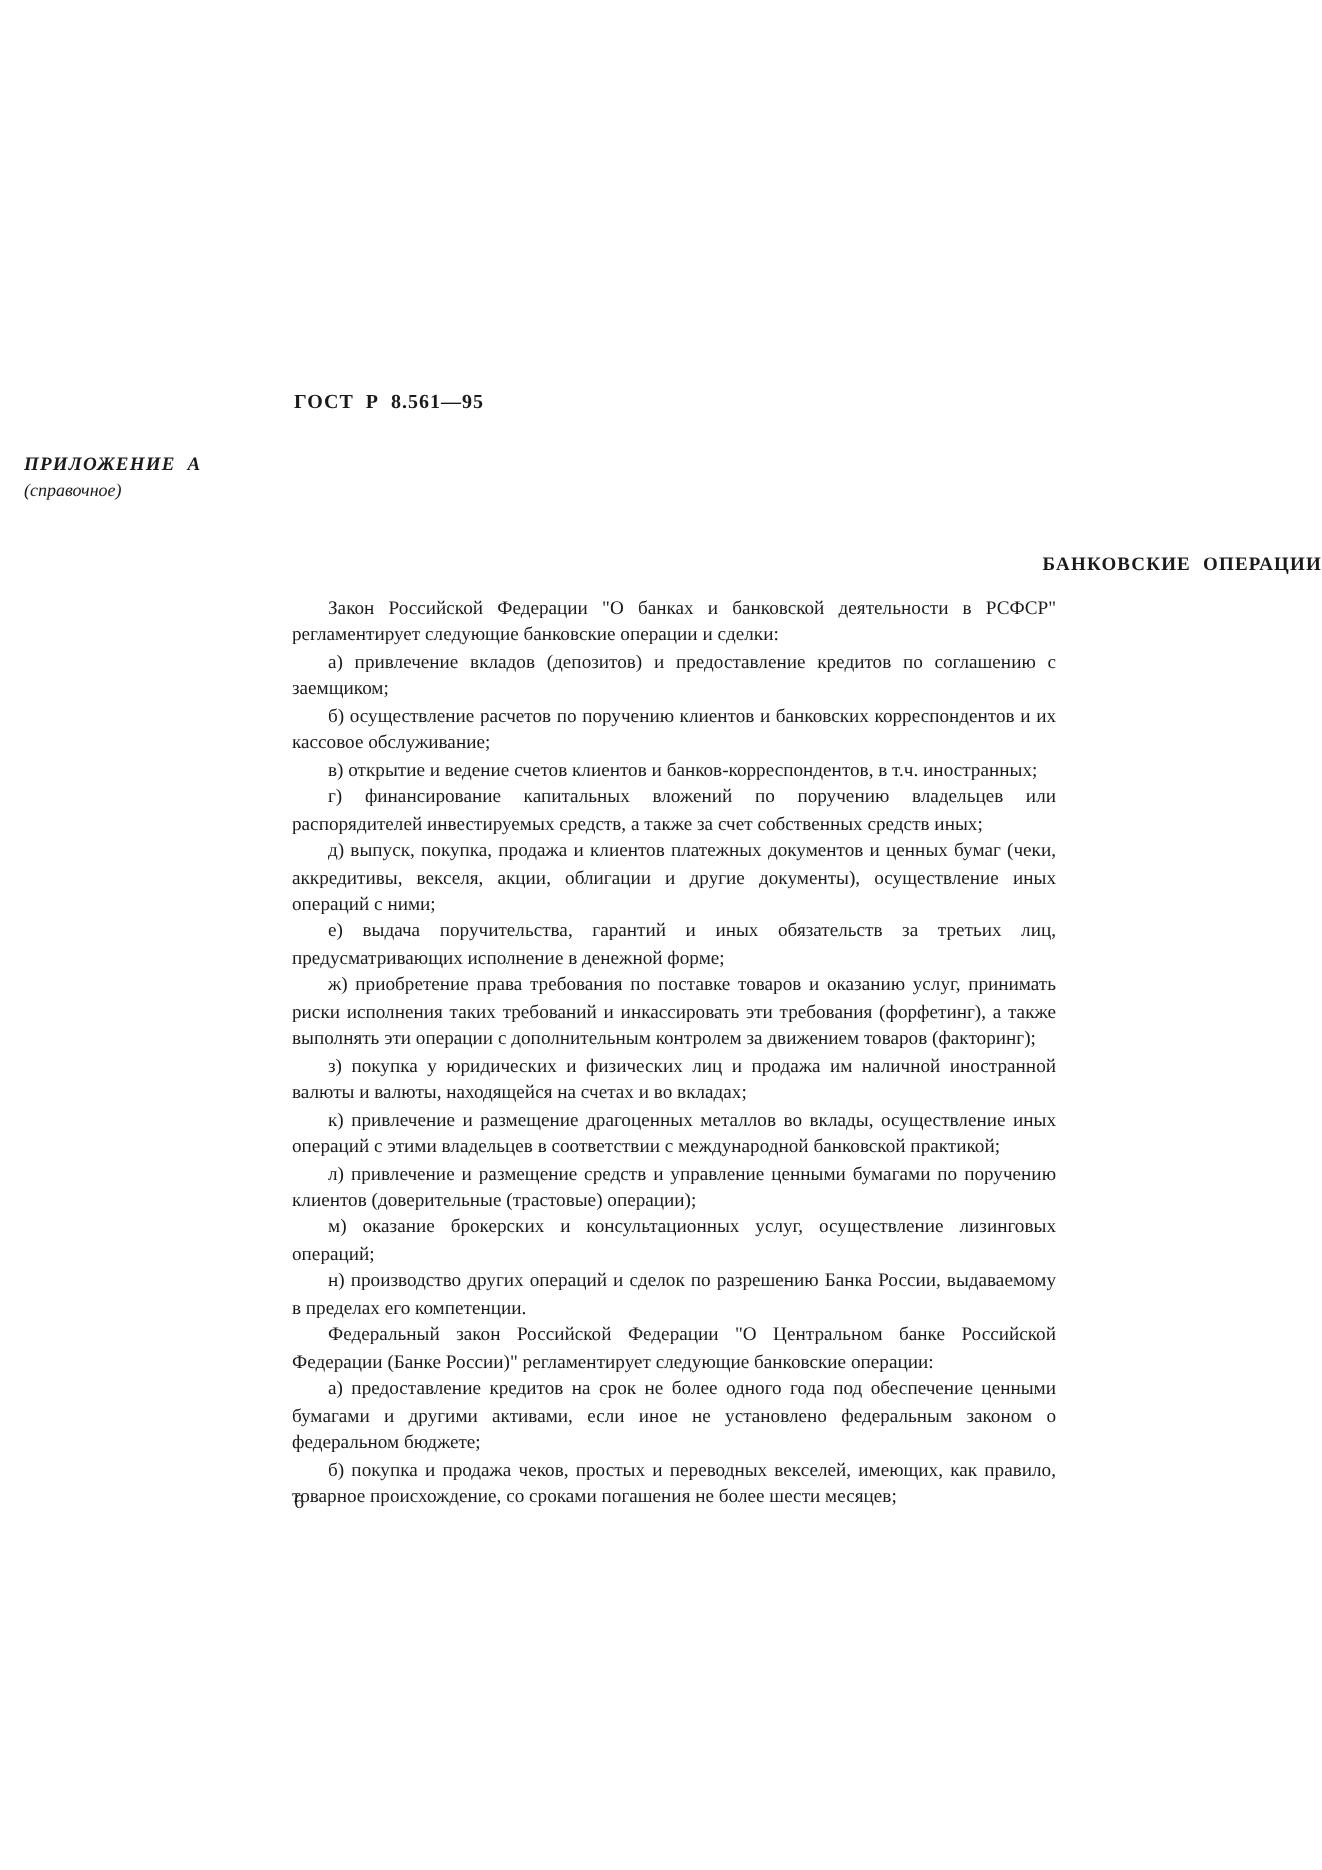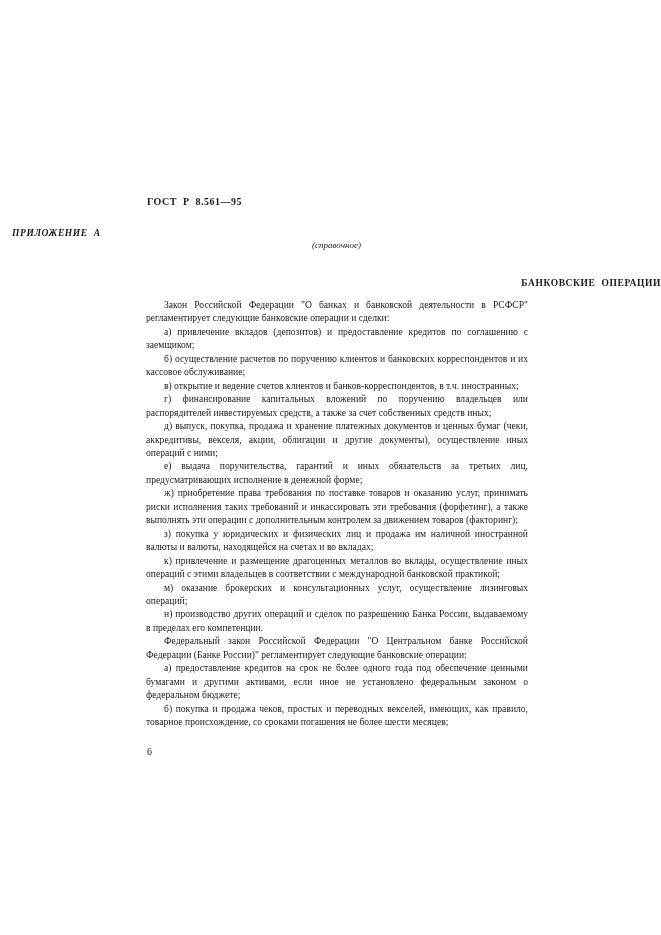--- a/index.html
+++ b/index.html
@@ -13,21 +13,21 @@
   .gost {
     position: absolute; left: 147px; top: 181px;
     font-size: 10px; font-weight: bold; letter-spacing: 0.5px; word-spacing: 3px;
   }
   .appendix {
     position: absolute; left: 0; width: 661px; top: 213px; text-align: left;
     font-size: 9.5px; font-style: italic; font-weight: bold; letter-spacing: 0.6px; word-spacing: 3px;
     padding-left: 12px; box-sizing: border-box;
   }
   .appendix-sub {
-    position: absolute; left: 0; width: 661px; top: 225px; text-align: center;
+    position: absolute; left: 0; width: 661px; top: 225px; 
     font-size: 9px; font-style: italic; padding-left: 12px; box-sizing: border-box;
   }
   .heading {
     position: absolute; left: 0; width: 661px; top: 263px; text-align: right;
     font-size: 9.5px; font-weight: bold; letter-spacing: 0.6px; word-spacing: 3px;
     padding-left: 12px; box-sizing: border-box;
   }
   .body {
     position: absolute; left: 146px; top: 283px; width: 382px;
     font-size: 9.6px; line-height: 13.45px; text-align: justify;
@@ -45,25 +45,26 @@
   <div class="appendix">ПРИЛОЖЕНИЕ А</div>
   <div class="appendix-sub">(справочное)</div>
   <div class="heading">БАНКОВСКИЕ ОПЕРАЦИИ</div>
 
   <div class="body">
     <p>Закон Российской Федерации "О банках и банковской деятельности в РСФСР" регламентирует следующие банковские операции и сделки:</p>
     <p>а) привлечение вкладов (депозитов) и предоставление кредитов по соглашению с заемщиком;</p>
     <p>б) осуществление расчетов по поручению клиентов и банковских корреспондентов и их кассовое обслуживание;</p>
     <p>в) открытие и ведение счетов клиентов и банков-корреспондентов, в т.ч. иностранных;</p>
     <p>г) финансирование капитальных вложений по поручению владельцев или распорядителей инвестируемых средств, а также за счет собственных средств иных;</p>
-    <p>д) выпуск, покупка, продажа и хранение платежных документов и ценных бумаг (чеки, аккредитивы, векселя, акции, облигации и другие документы), осуществление иных операций с ними;</p>
+    <p>д) выпуск, покупка, продажа и клиентов платежных документов и ценных бумаг (чеки, аккредитивы, векселя, акции, облигации и другие документы), осуществление иных операций с ними;</p>
     <p>е) выдача поручительства, гарантий и иных обязательств за третьих лиц, предусматривающих исполнение в денежной форме;</p>
     <p>ж) приобретение права требования по поставке товаров и оказанию услуг, принимать риски исполнения таких требований и инкассировать эти требования (форфетинг), а также выполнять эти операции с дополнительным контролем за движением товаров (факторинг);</p>
     <p>з) покупка у юридических и физических лиц и продажа им наличной иностранной валюты и валюты, находящейся на счетах и во вкладах;</p>
     <p>к) привлечение и размещение драгоценных металлов во вклады, осуществление иных операций с этими владельцев в соответствии с международной банковской практикой;</p>
+    <p>л) привлечение и размещение средств и управление ценными бумагами по поручению клиентов (доверительные (трастовые) операции);</p>
     <p>м) оказание брокерских и консультационных услуг, осуществление лизинговых операций;</p>
     <p>н) производство других операций и сделок по разрешению Банка России, выдаваемому в пределах его компетенции.</p>
     <p>Федеральный закон Российской Федерации "О Центральном банке Российской Федерации (Банке России)" регламентирует следующие банковские операции:</p>
     <p>а) предоставление кредитов на срок не более одного года под обеспечение ценными бумагами и другими активами, если иное не установлено федеральным законом о федеральном бюджете;</p>
     <p>б) покупка и продажа чеков, простых и переводных векселей, имеющих, как правило, товарное происхождение, со сроками погашения не более шести месяцев;</p>
   </div>
 
   <div class="pagenum">6</div>
 </div>
 

